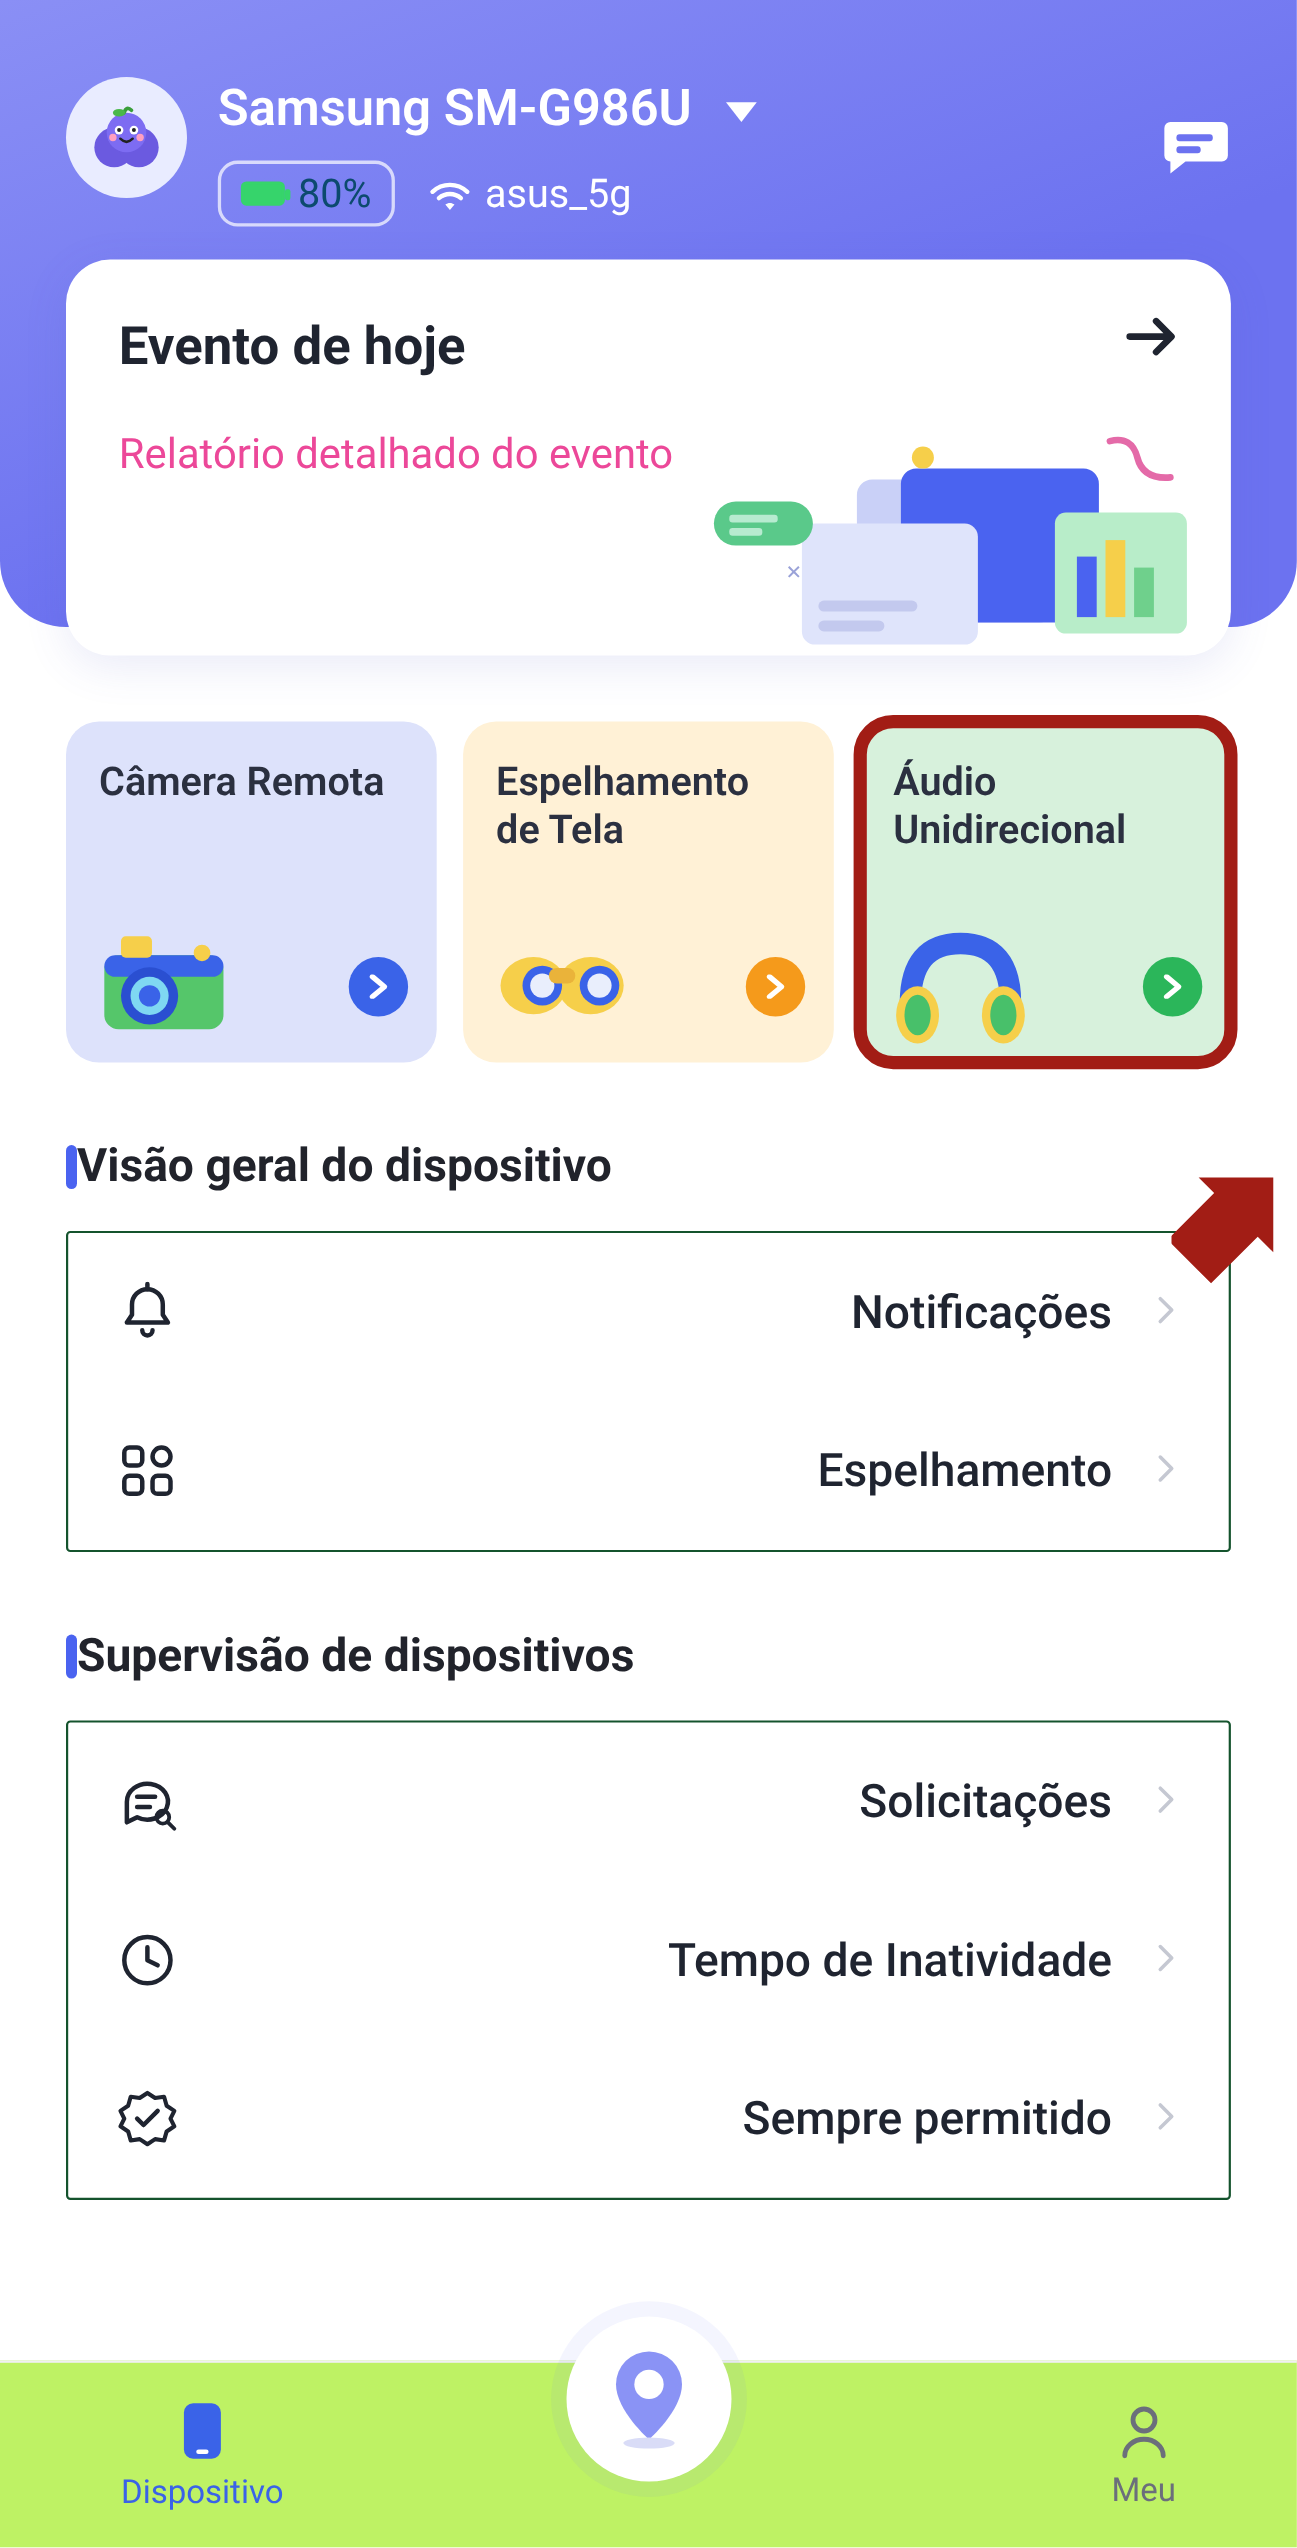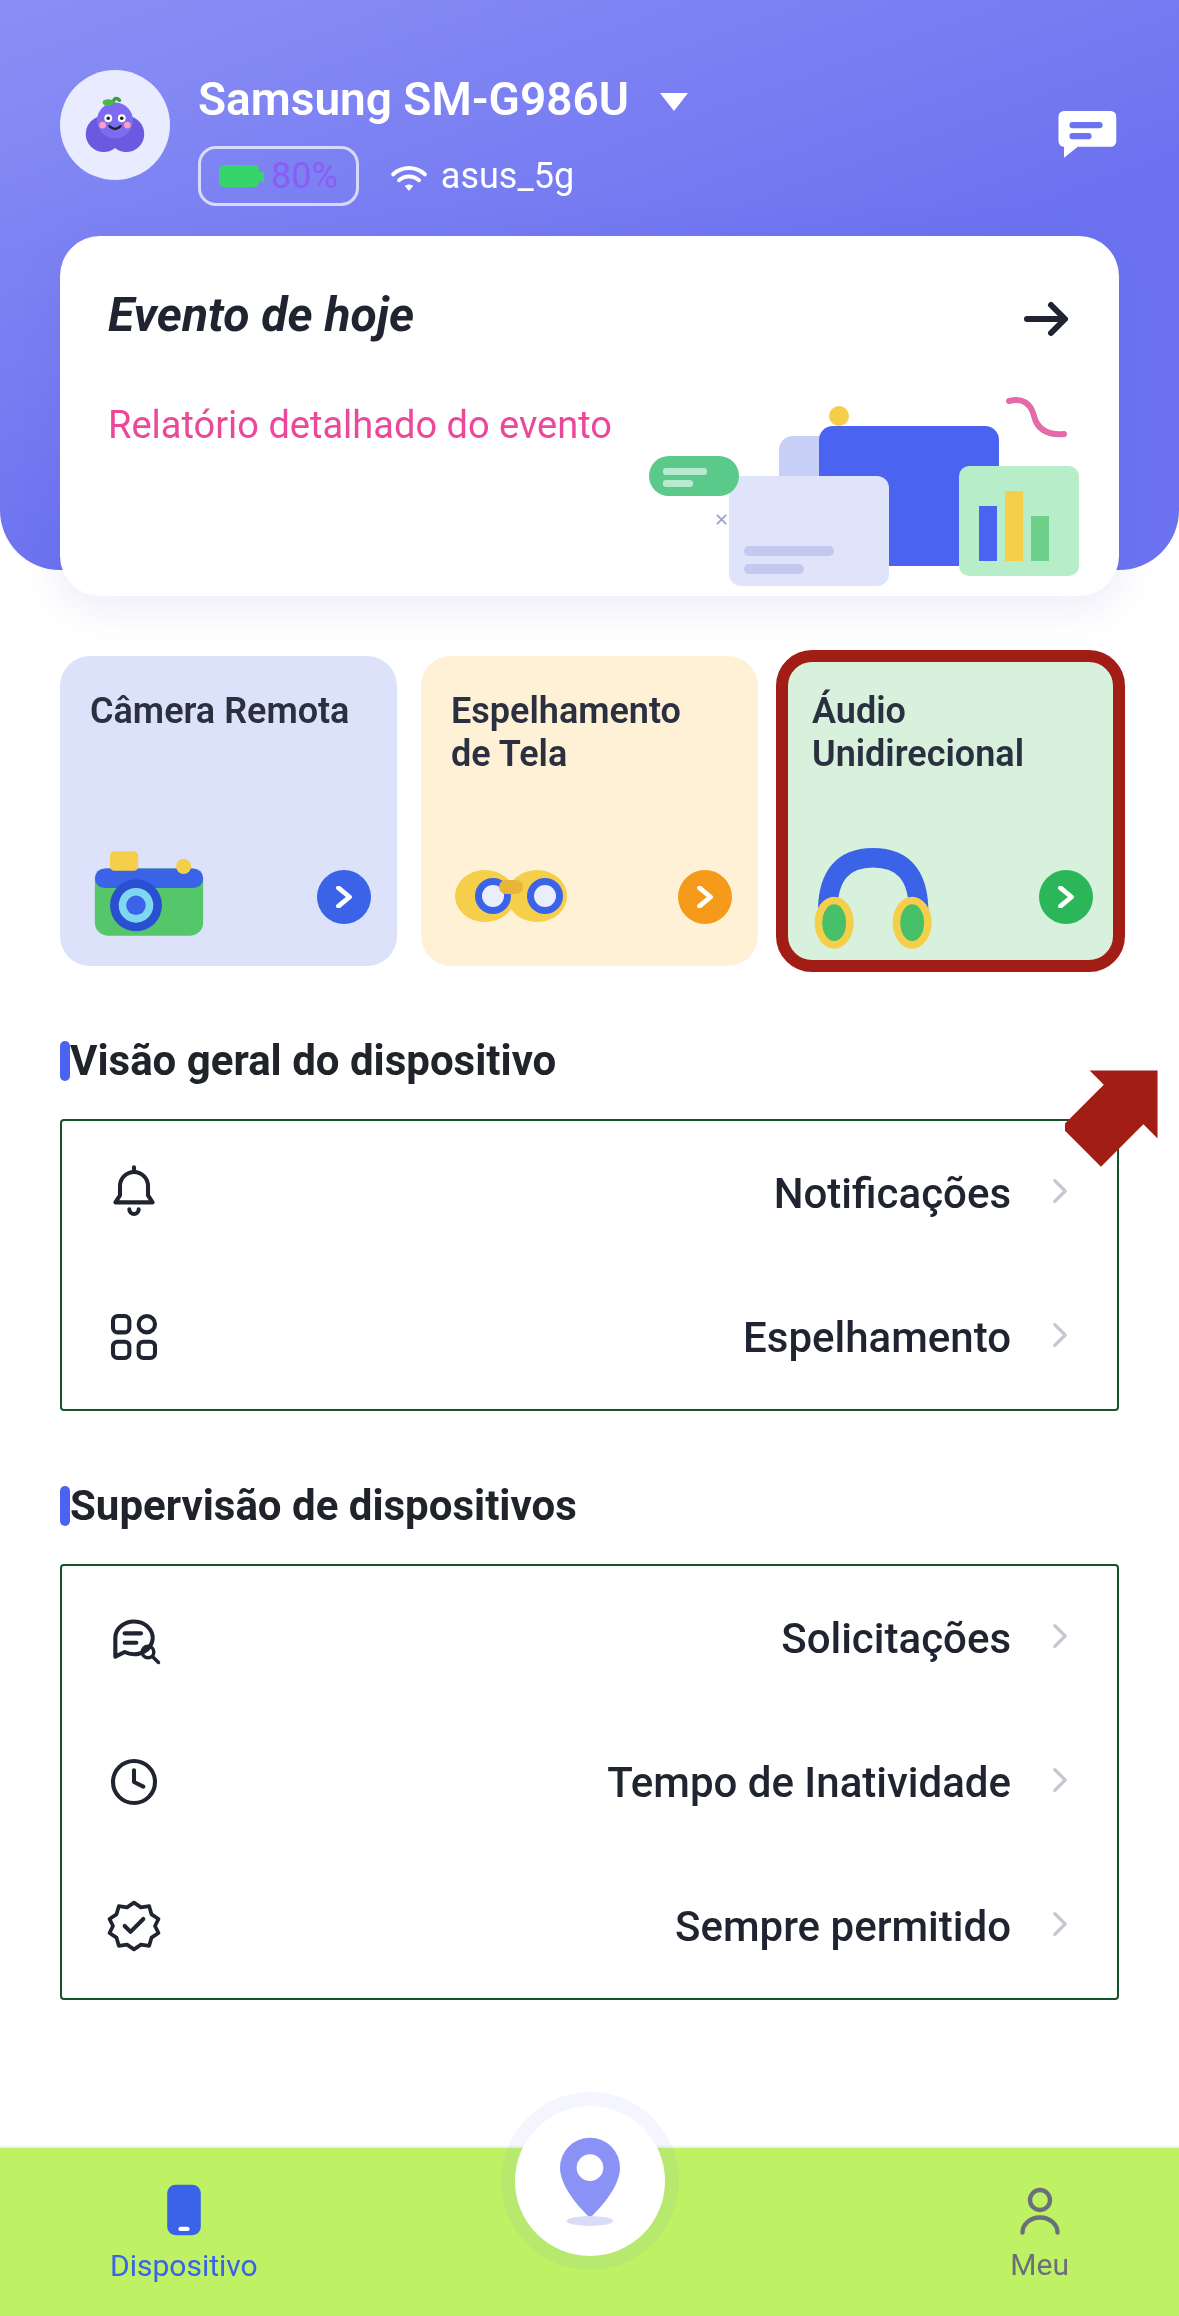--- a/index.html
+++ b/index.html
@@ -58,21 +58,21 @@
     gap: 30px;
     font-size: 36px;
   }
   .battery-pill {
     display: inline-flex;
     align-items: center;
     gap: 12px;
     border: 3px solid rgba(255,255,255,0.7);
     border-radius: 18px;
     padding: 6px 18px;
-    color: #8b5cf6;
+    color: #0c4a6e;
   }
   .battery-icon {
     width: 40px; height: 22px;
     border: 3px solid #36d46b;
     border-radius: 5px;
     position: relative;
     background: #36d46b;
   }
   .battery-icon::after {
     content: "";
@@ -96,23 +96,22 @@
     background: #fff;
     border-radius: 40px;
     box-shadow: 0 10px 40px rgba(80,90,200,0.12);
     padding: 50px 48px 60px 48px;
     height: 360px;
     overflow: hidden;
   }
   .event-title-row {
     display: flex;
     justify-content: space-between;
-    align-items: flex-end;
-    margin-bottom: 60px;
-    font-style: italic;
+    align-items: flex-start;
+    margin-bottom: 48px;
   }
   .event-title {
     font-size: 48px;
     font-weight: 700;
     color: #1f2430;
   }
   .arrow-right svg { width:48px; height:40px; }
   .event-subtitle {
     font-size: 38px;
     color: #ec4899;

